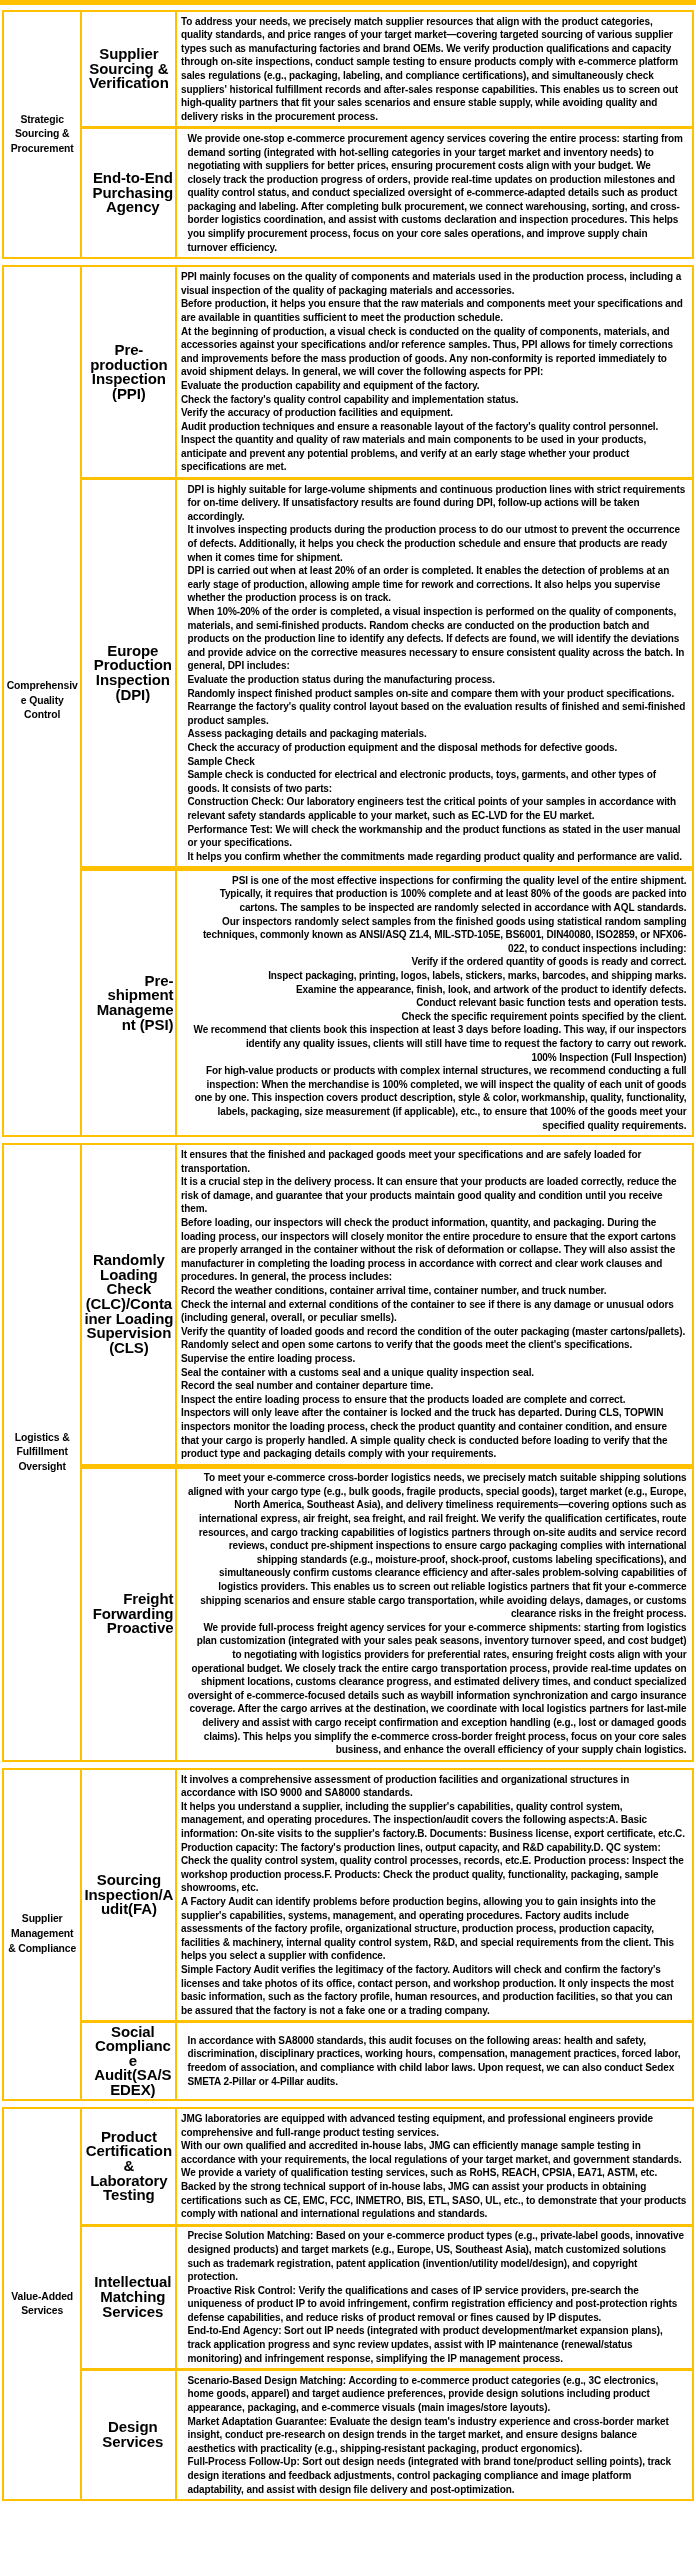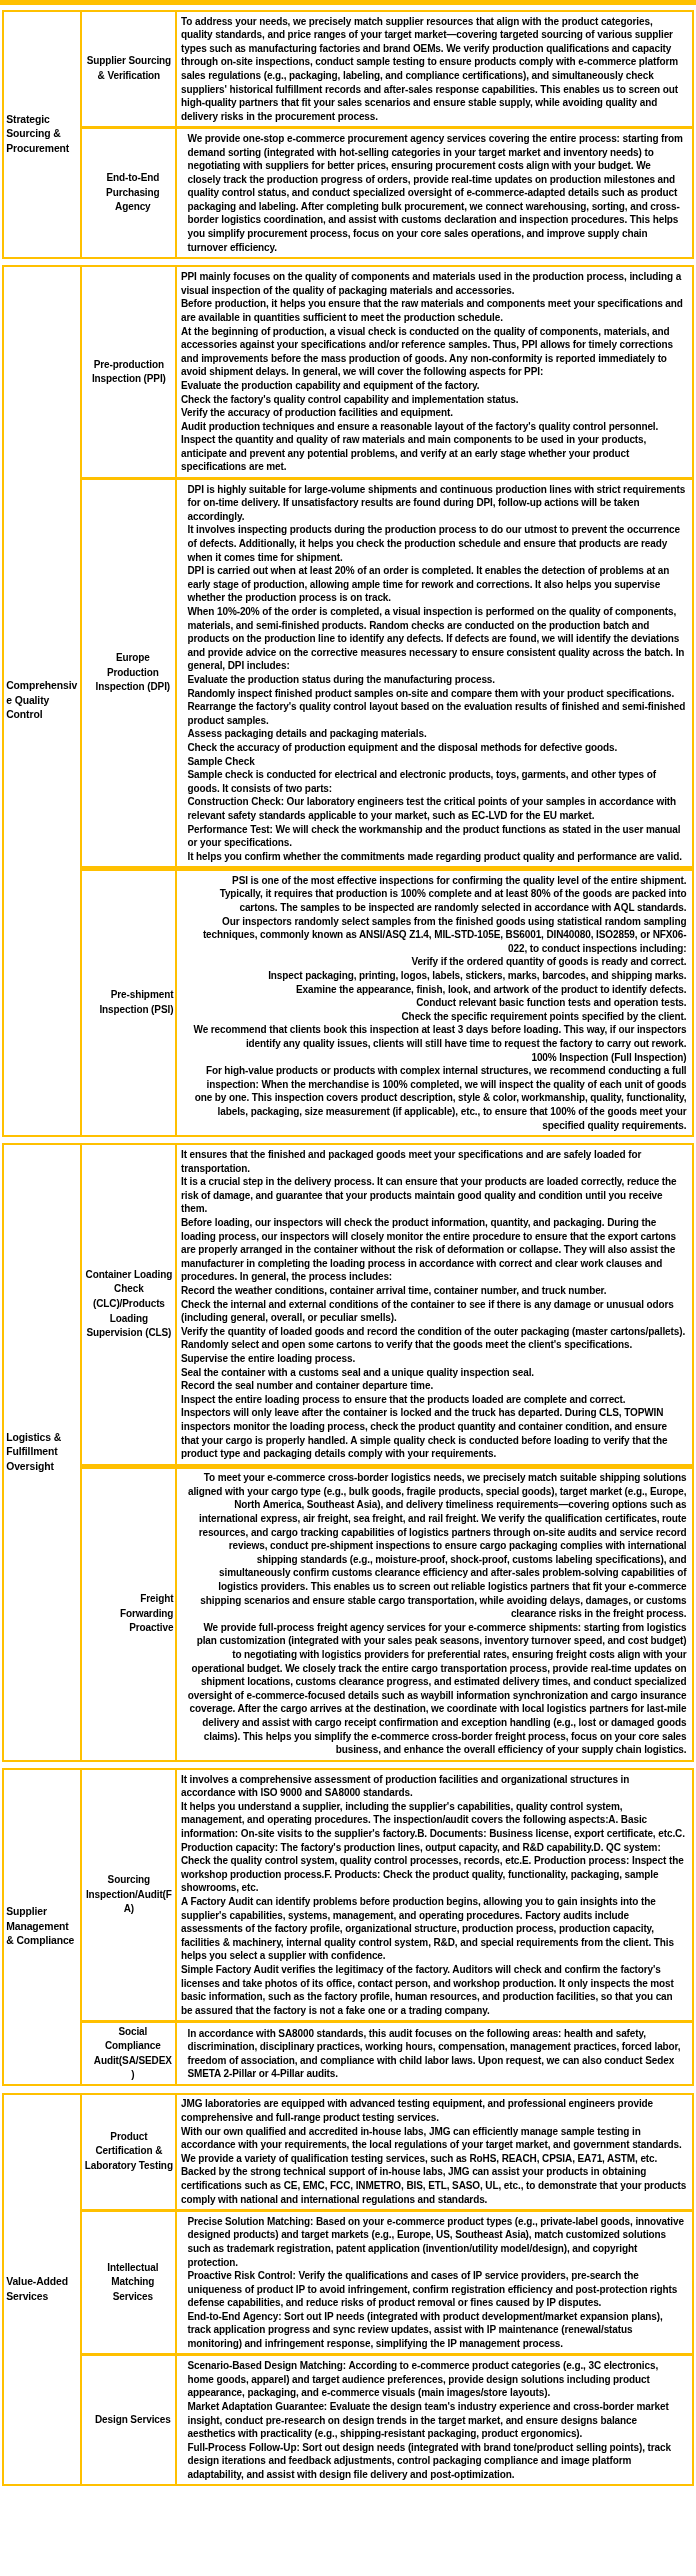--- a/index.html
+++ b/index.html
@@ -32,32 +32,32 @@
   table.group td{
     border:2.1px solid var(--border);
     vertical-align:middle;
     word-wrap:break-word;
   }
   table.group{border:2.8px solid var(--border);}
   tr.rowsep td{border-top-width:3.5px;padding-left:10px;}
   tr.seam td{border-top-width:5.6px;text-align:right;}
   td.cat{
     width:72px;
-    text-align:left;
+    text-align:center;
     font-weight:700;
     font-size:10.4px;
     line-height:14.6px;
     letter-spacing:-0.1px;
     padding:1.4px 2.1px;
   }
   td.svc{
     width:89px;
     text-align:center;
     font-weight:700;
-    font-size:10px;
+    font-size:15px;
     line-height:14.6px;
     letter-spacing:-0.1px;
     padding:1.4px 2.1px;
   }
   td.desc{
     font-weight:700;
     font-size:10px;
     line-height:13.6px;
     letter-spacing:-0.1px;
     padding:2.8px 5.6px 2.8px 3.5px;
@@ -111,41 +111,41 @@
 Rearrange the factory's quality control layout based on the evaluation results of finished and semi-finished product samples.
 Assess packaging details and packaging materials.
 Check the accuracy of production equipment and the disposal methods for defective goods.
 Sample Check
 Sample check is conducted for electrical and electronic products, toys, garments, and other types of goods. It consists of two parts:
 Construction Check: Our laboratory engineers test the critical points of your samples in accordance with relevant safety standards applicable to your market, such as EC-LVD for the EU market.
 Performance Test: We will check the workmanship and the product functions as stated in the user manual or your specifications.
 It helps you confirm whether the commitments made regarding product quality and performance are valid.</td>
       </tr>
       <tr class="rowsep seam">
-        <td class="svc">Pre-shipment Inspection (PSI)</td>
+        <td class="svc">Pre-shipment Management (PSI)</td>
         <td class="desc">PSI is one of the most effective inspections for confirming the quality level of the entire shipment.
 Typically, it requires that production is 100% complete and at least 80% of the goods are packed into cartons. The samples to be inspected are randomly selected in accordance with AQL standards.
 Our inspectors randomly select samples from the finished goods using statistical random sampling techniques, commonly known as ANSI/ASQ Z1.4, MIL-STD-105E, BS6001, DIN40080, ISO2859, or NFX06-022, to conduct inspections including:
 Verify if the ordered quantity of goods is ready and correct.
 Inspect packaging, printing, logos, labels, stickers, marks, barcodes, and shipping marks.
 Examine the appearance, finish, look, and artwork of the product to identify defects.
 Conduct relevant basic function tests and operation tests.
 Check the specific requirement points specified by the client.
 We recommend that clients book this inspection at least 3 days before loading. This way, if our inspectors identify any quality issues, clients will still have time to request the factory to carry out rework.
 100% Inspection (Full Inspection)
 For high-value products or products with complex internal structures, we recommend conducting a full inspection: When the merchandise is 100% completed, we will inspect the quality of each unit of goods one by one. This inspection covers product description, style &amp; color, workmanship, quality, functionality, labels, packaging, size measurement (if applicable), etc., to ensure that 100% of the goods meet your specified quality requirements.</td>
       </tr>
     </tbody>
   </table>
 
   <table class="group">
     <tbody>
       <tr>
         <td class="cat" rowspan="2">Logistics &amp; Fulfillment Oversight</td>
-        <td class="svc">Container Loading Check (CLC)/Products Loading Supervision (CLS)</td>
+        <td class="svc">Randomly Loading Check (CLC)/Container Loading Supervision (CLS)</td>
         <td class="desc">It ensures that the finished and packaged goods meet your specifications and are safely loaded for transportation.
 It is a crucial step in the delivery process. It can ensure that your products are loaded correctly, reduce the risk of damage, and guarantee that your products maintain good quality and condition until you receive them.
 Before loading, our inspectors will check the product information, quantity, and packaging. During the loading process, our inspectors will closely monitor the entire procedure to ensure that the export cartons are properly arranged in the container without the risk of deformation or collapse. They will also assist the manufacturer in completing the loading process in accordance with correct and clear work clauses and procedures. In general, the process includes:
 Record the weather conditions, container arrival time, container number, and truck number.
 Check the internal and external conditions of the container to see if there is any damage or unusual odors (including general, overall, or peculiar smells).
 Verify the quantity of loaded goods and record the condition of the outer packaging (master cartons/pallets).
 Randomly select and open some cartons to verify that the goods meet the client's specifications.
 Supervise the entire loading process.
 Seal the container with a customs seal and a unique quality inspection seal.
 Record the seal number and container departure time.

